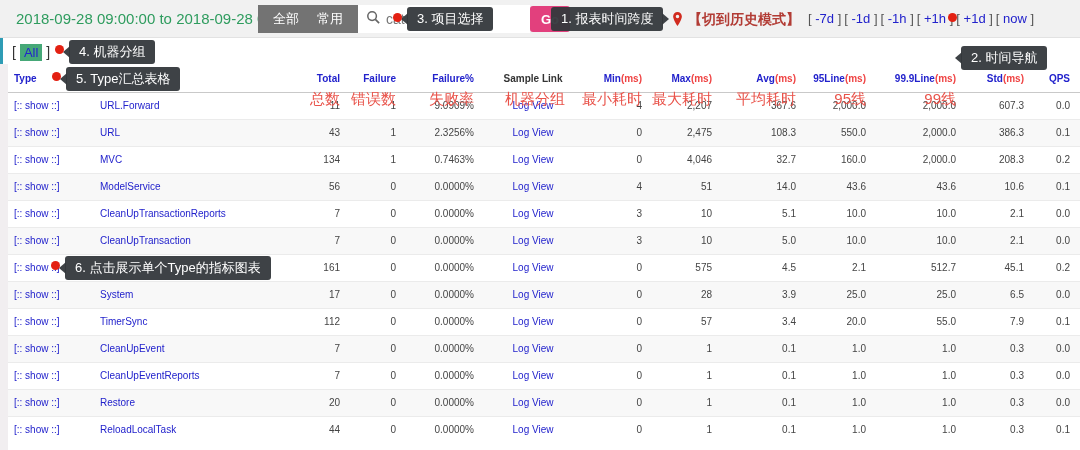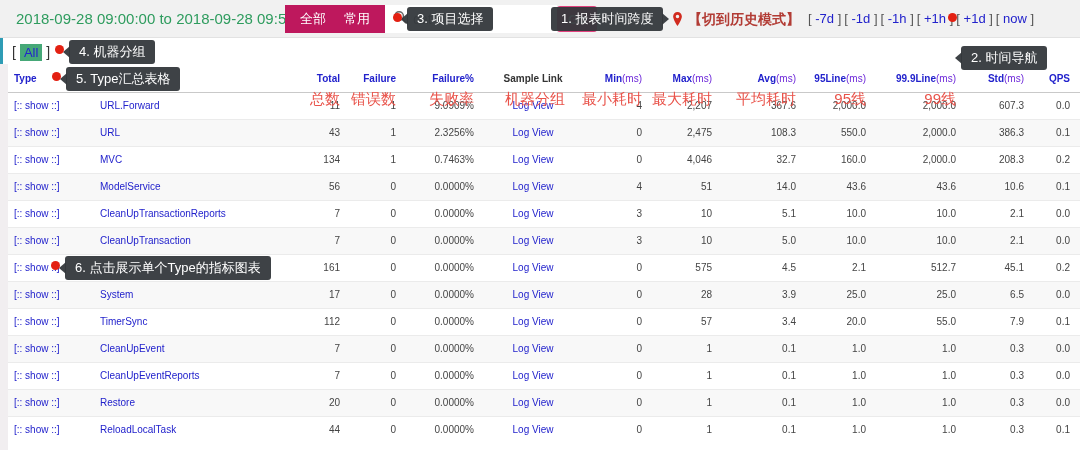--- a/index.html
+++ b/index.html
@@ -5,22 +5,22 @@
   * { margin:0; padding:0; box-sizing:border-box; }
   html,body { width:1080px; height:450px; overflow:hidden; background:#fff;
               font-family:"Liberation Sans","DejaVu Sans",sans-serif; }
 
   
   .topbar { position:absolute; left:0; top:0; width:1080px; height:38px;
             background:#f1f1f1; border-bottom:1px solid #e2e2e2; }
   .daterange { position:absolute; left:16px; top:0; line-height:38px;
                color:#2e9c5e; font-size:15px; }
   .proj-form { position:absolute; left:258px; top:5px; height:28px; display:flex; }
-  .seg { background:#be185d; color:#fff; display:flex; align-items:center;
-         padding:0 6px;margin-left:27px; }
+  .seg { background:#737373; color:#fff; display:flex; align-items:center;
+         padding:0 6px; }
   .seg span { font-size:13px; padding:0 9px; cursor:pointer; }
   .searchbox { background:#fff; width:172px; display:flex; align-items:center;
                padding-left:8px; }
   .searchbox svg { flex:none; }
   .searchbox input { border:none; outline:none; width:110px; margin-left:5px;
                      font-size:14px; color:#777; background:transparent;
                      font-family:inherit; }
   .go-btn { background:#e2407d; color:#fff; border:none; font-size:13px;
             font-weight:bold; width:40px; height:26px; margin-top:1px;
             border-radius:3px; cursor:pointer; font-family:inherit; }
@@ -49,21 +49,21 @@
   table { border-collapse:collapse; table-layout:fixed; width:1072px;
           font-size:10px; }
   th, td { height:27px; padding:0 10px 0 6px; white-space:nowrap; overflow:hidden; }
   thead th { border-bottom:1px solid #c9c9c9; font-weight:bold; height:26px; }
   tbody tr { border-top:1px solid #ebebeb; }
   tbody tr:first-child { border-top:none; }
   tbody tr:nth-child(even) { background:#f8f8f8; }
   .al { text-align:left; } .ar { text-align:right; } .ac { text-align:center; }
   .lnk2 { color:#2222cc; cursor:pointer; }
   .plainh { color:#333; }
-  .suffix { color:#6d28d9; font-weight:normal; }
+  .suffix { color:#ef4444; font-weight:bold; }
   td.num { color:#444; }
 
   
   .annrow { position:absolute; left:8px; top:90px; width:876px; height:20px;
             display:flex; z-index:4; pointer-events:none; }
   .annrow .acell { position:relative; flex:none; height:20px; }
   .annrow .atext { position:absolute; right:10px; top:0; color:#e9534a;
                    font-size:15px; white-space:nowrap; }
   .annrow .atext.center { right:auto; left:50%; transform:translateX(-50%); }
 

